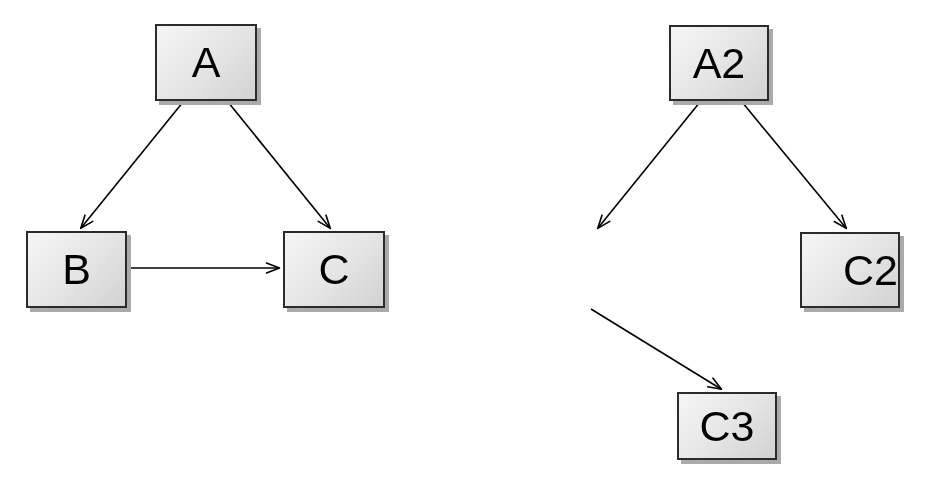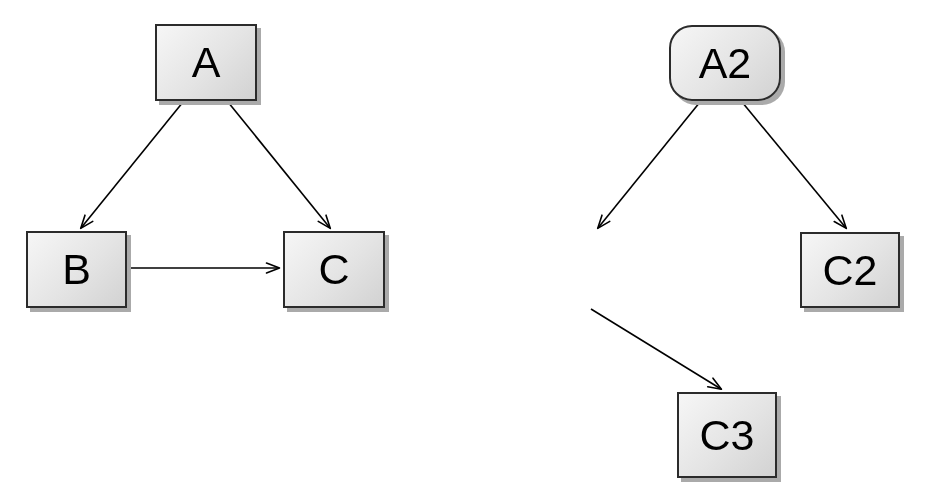--- a/index.html
+++ b/index.html
@@ -36,24 +36,24 @@
     font-size: 43px;
     line-height: 1;
     color: #000000;
     user-select: none;
   }
   
   .node-a  { left: 155px; top: 24px;  width: 102px; height: 77px; }
   .node-b  { left: 26px;  top: 231px; width: 101px; height: 77px; }
   .node-c  { left: 283px; top: 231px; width: 102px; height: 77px; }
   
-  .node-a2 { left: 669px; top: 25px;  width: 112px; height: 76px; border-radius: 23px; }
+  .node-a2 { left: 669px; top: 25px;  width: 100px; height: 76px; }
   .node-b2 { left: 543px; top: 232px; width: 101px; height: 76px; }
-  .node-c2 { left: 800px; top: 232px; width: 100px; height: 76px; }
-  .node-c3 { left: 677px; top: 392px; width: 100px; height: 86px; }
+  .node-c2 { left: 800px; top: 232px; width: 100px; height: 76px; justify-content: flex-end; }
+  .node-c3 { left: 677px; top: 392px; width: 100px; height: 68px; }
 </style>
 </head>
 <body>
 
 <div class="canvas">
 
   <svg class="edge-layer" width="940" height="504" viewBox="0 0 940 504" xmlns="http://www.w3.org/2000/svg">
     <defs>
       <marker id="arrowhead" viewBox="-15 -7 17 14" refX="-0.5" refY="0" markerWidth="17" markerHeight="14" orient="auto" markerUnits="userSpaceOnUse">
         <path d="M-13,-5 L0,0 L-13,5" fill="none" stroke="#000000" stroke-width="1.6" stroke-linecap="round" stroke-linejoin="round"></path>

